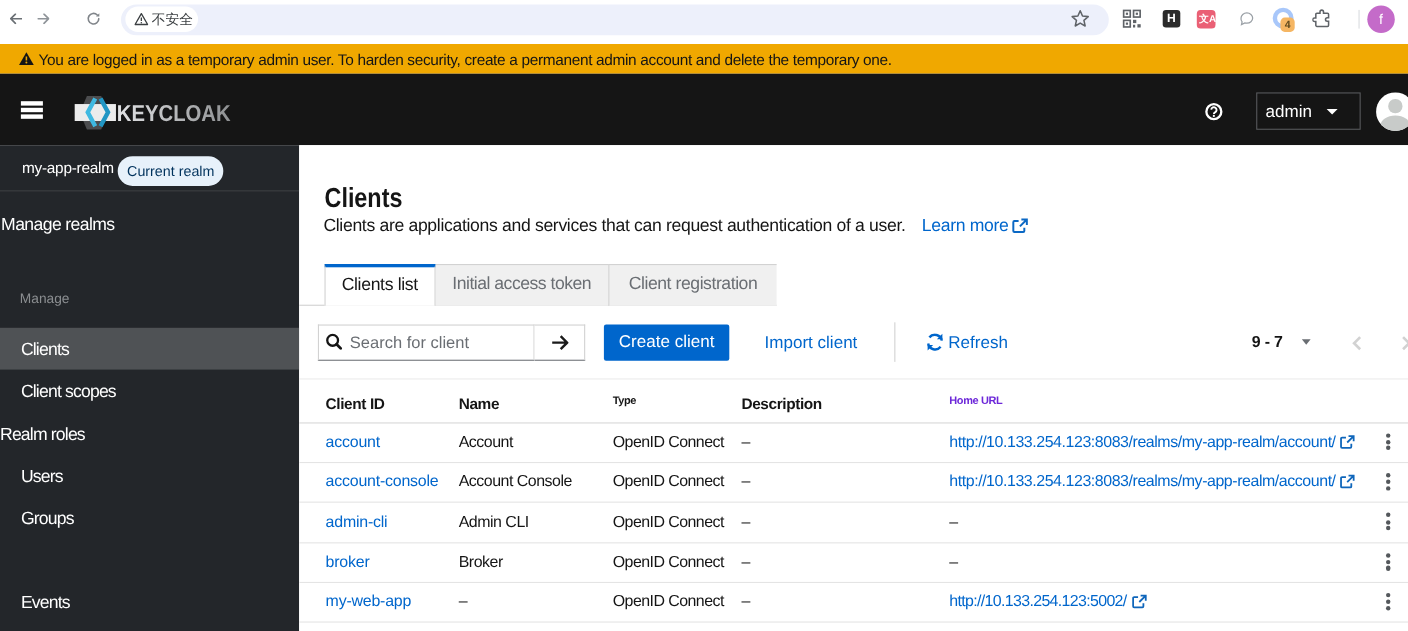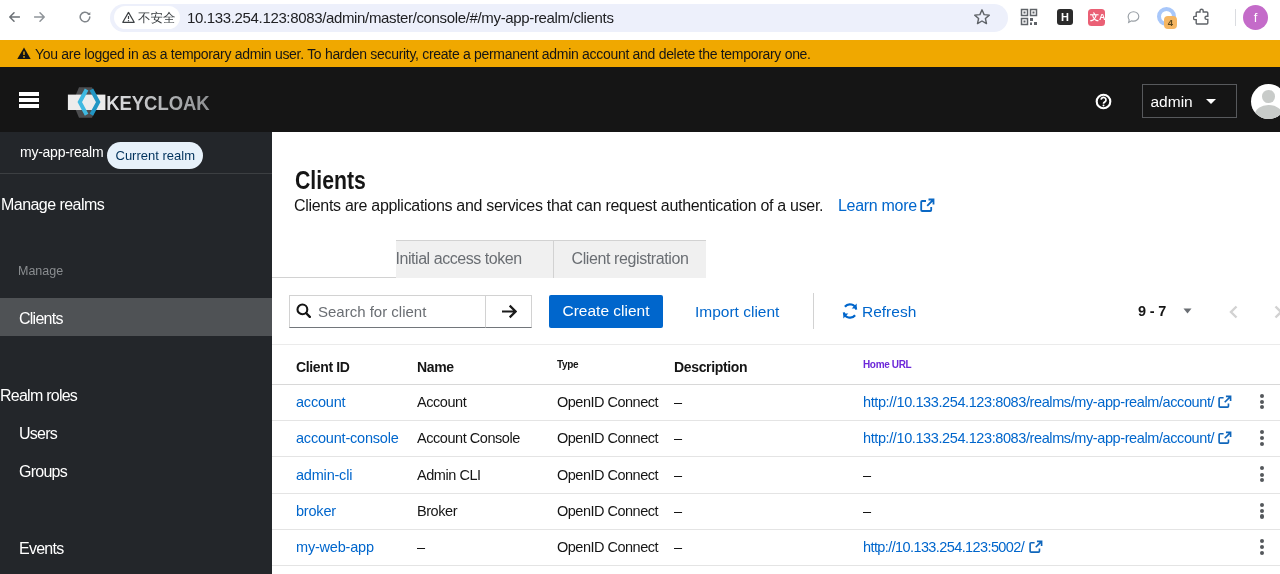--- a/index.html
+++ b/index.html
@@ -26,21 +26,20 @@
   <div class="abs" style="left:110px;top:3.5px;width:898px;height:28px;border-radius:14px;background:#edf0fb"></div>
 
   <div class="abs" style="left:114px;top:6px;width:66px;height:23px;border-radius:11.5px;background:#fff"></div>
   <svg class="abs" style="left:122px;top:11px" width="13" height="13" viewBox="0 0 13 13">
         <path d="M6.5 1.4L12.2 11.3H.8z" fill="none" stroke="#3c4043" stroke-width="1.2" stroke-linejoin="round"></path>
         <path d="M6.5 5v3" stroke="#3c4043" stroke-width="1.2"></path>
         <circle cx="6.5" cy="9.7" r=".7" fill="#3c4043"></circle>
       </svg>
   <div class="abs" style="left:138px;top:10px;font-size:12.5px;color:#3c4043">不安全</div>
 
-  <div class="abs" style="left:187px;top:9px;font-size:15px;color:#202124;letter-spacing:-0.35px">10.133.254.123:8083/admin/master/console/#/my-app-realm/clients</div>
 
   <svg class="abs" style="left:973px;top:8px" width="18" height="18" viewBox="0 0 18 18">
         <path d="M9 1.8l2.1 4.8 5.2.5-3.9 3.4 1.1 5.1L9 13l-4.5 2.6 1.1-5.1L1.7 7.1l5.2-.5z" fill="none" stroke="#5f6368" stroke-width="1.4" stroke-linejoin="round"></path>
       </svg>
 
   <svg class="abs" style="left:1020px;top:8px" width="18" height="18" viewBox="0 0 18 18">
         <g fill="none" stroke="#5f6368" stroke-width="1.5">
           <rect x="1.5" y="1.5" width="6" height="6"></rect>
           <rect x="10.5" y="1.5" width="6" height="6"></rect>
           <rect x="1.5" y="10.5" width="6" height="6"></rect>
@@ -123,38 +122,40 @@
   </div>
 </div>
 
 <div class="abs" style="left:0;top:132px;width:272px;height:442px;background:#23262a">
   <div class="abs" style="left:0;top:0;width:272px;height:42px;border-bottom:1px solid #3c3f42"></div>
   <div class="abs" style="left:20px;top:11.5px;font-size:14px;color:#fff;letter-spacing:-0.25px">my-app-realm</div>
   <div class="abs" style="left:107px;top:9.5px;height:27px;padding:0 8.5px;border-radius:13.5px;background:#e7f1fa;color:#00325c;font-size:13px;line-height:27px">Current realm</div>
   <div class="abs" style="left:1px;top:64px;font-size:16px;color:#fff;letter-spacing:-0.55px">Manage realms</div>
   <div class="abs" style="left:18px;top:132px;font-size:12.5px;color:#8a8d90">Manage</div>
   <div class="abs" style="left:0;top:166px;width:272px;height:38.3px;background:#4f5255;color:#fff;font-size:16px;letter-spacing:-0.75px;line-height:42.9px;padding-left:19px">Clients</div>
+  <div class="abs" style="left:0;top:204.3px;width:272px;height:38.3px;color:#fff;font-size:16px;letter-spacing:-0.75px;line-height:42.9px;padding-left:19px">Client scopes</div>
   <div class="abs" style="left:0;top:242.6px;width:272px;height:38.3px;color:#fff;font-size:16px;letter-spacing:-0.75px;line-height:42.9px;">Realm roles</div>
   <div class="abs" style="left:0;top:280.9px;width:272px;height:38.3px;color:#fff;font-size:16px;letter-spacing:-0.75px;line-height:42.9px;padding-left:19px">Users</div>
   <div class="abs" style="left:0;top:319.2px;width:272px;height:38.3px;color:#fff;font-size:16px;letter-spacing:-0.75px;line-height:42.9px;padding-left:19px">Groups</div>
   <div class="abs" style="left:0;top:395.8px;width:272px;height:38.3px;color:#fff;font-size:16px;letter-spacing:-0.75px;line-height:42.9px;padding-left:19px">Events</div>
 </div>
 
 <div class="abs" style="left:272px;top:132px;width:1008px;height:442px;background:#fff">
 
   <div class="abs" style="left:23px;top:34px;font-size:25px;font-weight:bold;color:#151515;transform:scale(0.85,1);transform-origin:left top">Clients</div>
   <div class="abs" style="left:22px;top:65px;font-size:16px;color:#151515;letter-spacing:-0.3px">Clients are applications and services that can request authentication of a user.</div>
   <div class="abs" style="left:566px;top:65px;font-size:16px;color:#0066cc;letter-spacing:-0.3px">Learn more</div>
   <svg class="abs" style="left:648px;top:66px" width="15" height="15" viewBox="0 0 15 15">
         <path d="M6 3H2.2a1 1 0 0 0-1 1v8a1 1 0 0 0 1 1h8a1 1 0 0 0 1-1V9" fill="none" stroke="#0b68c4" stroke-width="1.8"></path>
         <path d="M8.5 1.5h5v5M13 2L7.2 7.8" fill="none" stroke="#0b68c4" stroke-width="1.8"></path>
       </svg>
 
   <div class="abs" style="left:0;top:108px;width:434px;height:38px;border-bottom:1px solid #d2d2d2"></div>
-  <div class="abs" style="left:123.5px;top:108px;width:157.5px;height:38px;background:#f0f0f0;border-top:1px solid #d2d2d2;color:#6a6e73;font-size:16px;letter-spacing:-0.45px;line-height:36px;z-index:1">Initial access token</div>
+  <div class="abs" style="left:23px;top:108px;width:100.5px;height:38px;background:#fff;border:1px solid #d2d2d2;border-bottom:none;border-top:3px solid #0066cc;color:#151515;font-size:16px;letter-spacing:-0.3px;text-align:center;line-height:33px;z-index:2">Clients list</div>
+  <div class="abs" style="left:123.5px;top:108px;width:157.5px;height:38px;background:#f0f0f0;border-top:1px solid #d2d2d2;color:#6a6e73;font-size:16px;letter-spacing:-0.45px;text-align:center;line-height:36px;z-index:1">Initial access token</div>
   <div class="abs" style="left:281px;top:108px;width:153px;height:38px;background:#f0f0f0;border-top:1px solid #d2d2d2;border-left:1px solid #d2d2d2;color:#6a6e73;font-size:16px;letter-spacing:-0.4px;text-align:center;line-height:36px;z-index:1">Client registration</div>
 
   <div class="abs" style="left:16.5px;top:163px;width:197.5px;height:32.5px;border:1px solid #d2d2d2;border-bottom:1px solid #72767b;background:#fff"></div>
   <svg class="abs" style="left:23.5px;top:170.5px" width="15" height="15" viewBox="0 0 15 15">
         <circle cx="6.4" cy="6.4" r="4.9" fill="none" stroke="#151515" stroke-width="2.1"></circle>
         <path d="M10 10L13.8 13.8" stroke="#151515" stroke-width="2.4" stroke-linecap="round"></path>
       </svg>
   <div class="abs" style="left:46px;top:171px;font-size:15px;color:#6a6e73">Search for client</div>
   <div class="abs" style="left:214px;top:163px;width:46px;height:32.5px;border:1px solid #d2d2d2;border-left:none;border-bottom:1px solid #72767b;background:#fff"></div>
   <svg class="abs" style="left:229px;top:171.5px" width="16" height="15" viewBox="0 0 16 15">

